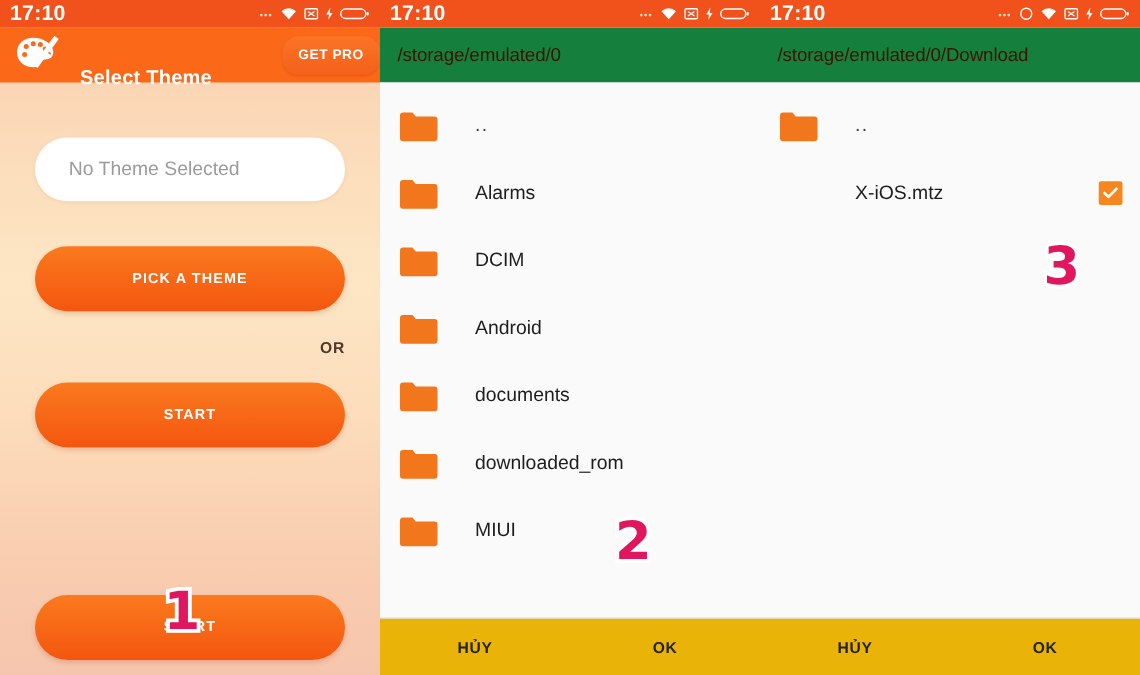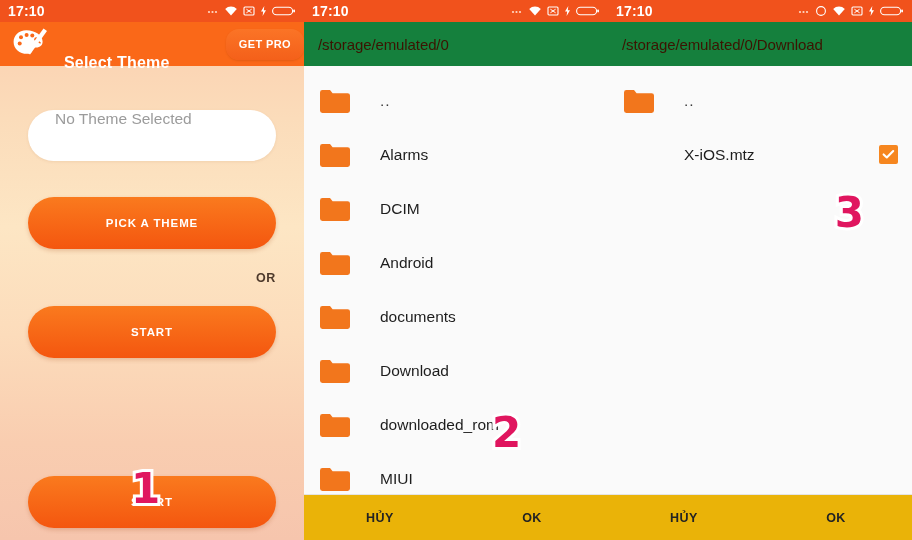--- a/index.html
+++ b/index.html
@@ -32,21 +32,21 @@
     background: #f1521c;
     display: flex;
     align-items: center;
     padding: 0 8px;
     box-sizing: border-box;
     position: relative;
     z-index: 5;
   }
   .statusbar .clock {
     color: #ffffff;
-    font-size: 14px;
+    font-size: 17px;
     font-weight: bold;
     letter-spacing: .2px;
   }
   .statusbar .sb-spacer { flex: 1; }
   .sb-icons {
     display: flex;
     align-items: center;
     gap: 5px;
   }
   .sb-icons svg { display: block; }
@@ -98,21 +98,21 @@
     box-sizing: border-box;
     height: 474px;
     position: relative;
   }
   .theme-field {
     margin-top: 44px;
     height: 51px;
     background: #ffffff;
     border-radius: 26px;
     display: flex;
-    align-items: flex-start;
+    align-items: center;
     padding-left: 27px;
     box-sizing: border-box;
     box-shadow: 0 1px 3px rgba(150,80,30,.10);
   }
   .theme-field span {
     color: #9b9b9b;
     font-size: 15.5px;
   }
   .btn-pill {
     height: 52px;
@@ -389,28 +389,20 @@
             </svg>
         </span>
         <span class="fb-name">documents</span>
       </div>
       <div class="fb-row">
         <span class="folder-ico">
           <svg width="34" height="27" viewBox="0 0 34 27">
               <path d="M2 4.4 a2.4 2.4 0 0 1 2.4-2.4 H12 l2.6 3.2 H29.6 a2.4 2.4 0 0 1 2.4 2.4 V22.6 a2.4 2.4 0 0 1 -2.4 2.4 H4.4 A2.4 2.4 0 0 1 2 22.6 Z" fill="#f2761c"></path>
             </svg>
         </span>
-        <span class="fb-name">Download</span>
-      </div>
-      <div class="fb-row">
-        <span class="folder-ico">
-          <svg width="34" height="27" viewBox="0 0 34 27">
-              <path d="M2 4.4 a2.4 2.4 0 0 1 2.4-2.4 H12 l2.6 3.2 H29.6 a2.4 2.4 0 0 1 2.4 2.4 V22.6 a2.4 2.4 0 0 1 -2.4 2.4 H4.4 A2.4 2.4 0 0 1 2 22.6 Z" fill="#f2761c"></path>
-            </svg>
-        </span>
         <span class="fb-name">downloaded_rom</span>
       </div>
       <div class="fb-row">
         <span class="folder-ico">
           <svg width="34" height="27" viewBox="0 0 34 27">
               <path d="M2 4.4 a2.4 2.4 0 0 1 2.4-2.4 H12 l2.6 3.2 H29.6 a2.4 2.4 0 0 1 2.4 2.4 V22.6 a2.4 2.4 0 0 1 -2.4 2.4 H4.4 A2.4 2.4 0 0 1 2 22.6 Z" fill="#f2761c"></path>
             </svg>
         </span>
         <span class="fb-name">MIUI</span>
       </div>

